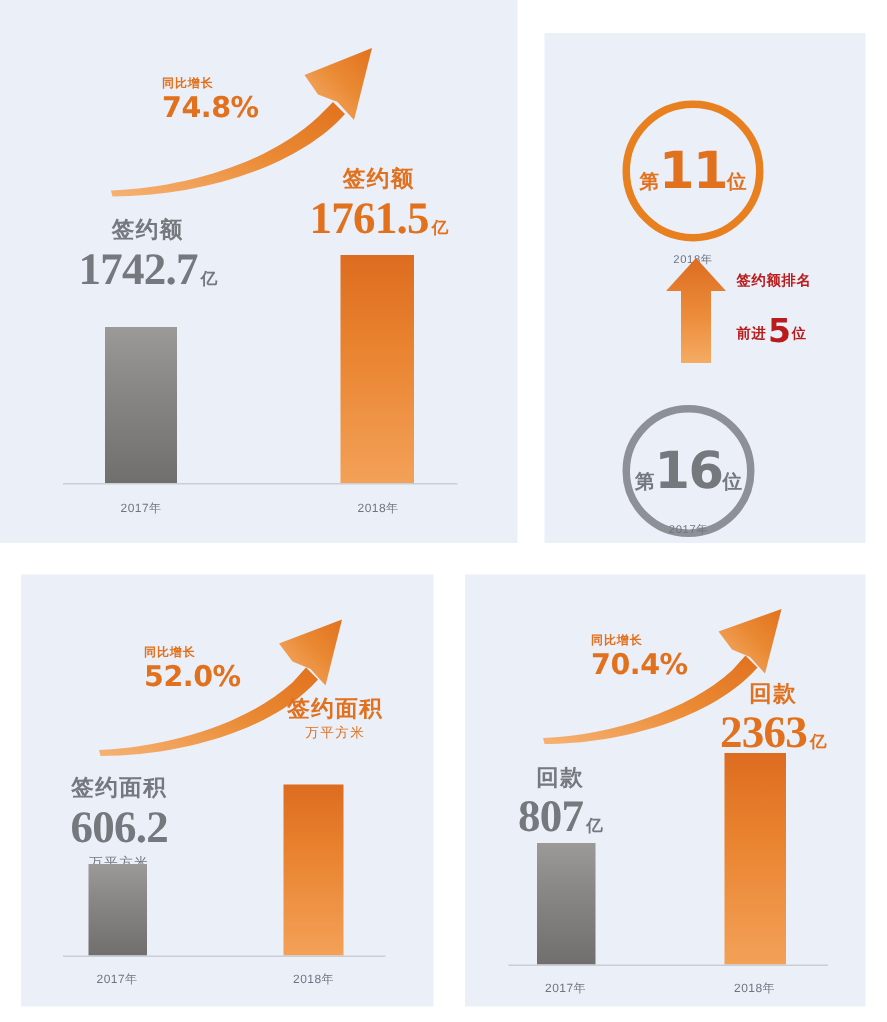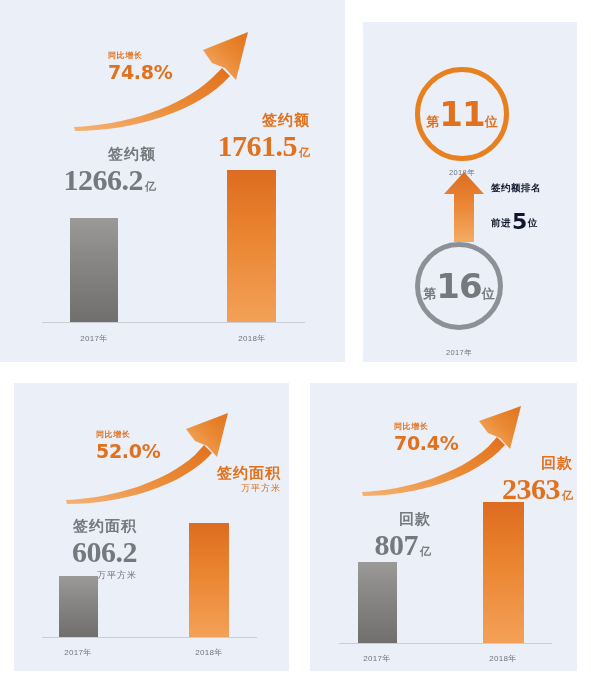--- a/index.html
+++ b/index.html
@@ -49,21 +49,21 @@
     font-size: 8px;
     color: #6f7480;
     letter-spacing: 0.3px;
     text-align: center;
     white-space: nowrap;
   }
 
   
   .callout {
     position: absolute;
-    text-align: right;
+    text-align: center;
     white-space: nowrap;
     line-height: 1;
   }
   .callout .cap {
     display: block;
     font-size: 15px;
     font-weight: bold;
     letter-spacing: 1px;
     margin-bottom: 4px;
   }
@@ -141,21 +141,21 @@
     position: absolute;
     font-size: 7.5px;
     color: #6f7480;
     letter-spacing: 0.4px;
     text-align: center;
     white-space: nowrap;
   }
 
   .rank-note {
     position: absolute;
-    color: #0f172a;
+    color: #b91c1c;
     line-height: 1.25;
     white-space: nowrap;
     text-align: left;
   }
   .rank-note .note-line1 {
     display: block;
     font-size: 9.5px;
     font-weight: bold;
     letter-spacing: 0.5px;
     margin-bottom: 4px;
@@ -194,21 +194,21 @@
     <span class="growth-value">74.8%</span>
   </div>
 
   <div class="callout orange" style="left:195px; top:112px; width:115px;">
     <span class="cap">签约额</span>
     <span class="num">1761.5</span><span class="unit">亿</span>
   </div>
 
   <div class="callout gray" style="left:41px; top:146px; width:115px;">
     <span class="cap">签约额</span>
-    <span class="num">1266.2</span><span class="unit">亿</span>
+    <span class="num">1742.7</span><span class="unit">亿</span>
   </div>
 
   <div class="bar gray" style="left:70px;  top:218px; width:48px; height:104px;"></div>
   <div class="bar orange" style="left:227px; top:170px; width:49px; height:152px;"></div>
 
   <div class="baseline" style="left:42px; top:322px; width:263px;"></div>
 
   <div class="year-label" style="left:54px;  top:333px; width:80px;">2017年</div>
   <div class="year-label" style="left:212px; top:333px; width:80px;">2018年</div>
 </div>
@@ -229,21 +229,21 @@
       </linearGradient>
     </defs>
     <path d="M21,0 L41,22 L31,22 L31,70 L11,70 L11,22 L1,22 Z" fill="url(#g2)"></path>
   </svg>
 
   <div class="rank-note" style="left:128px; top:160px;">
     <span class="note-line1">签约额排名</span>
     <span class="note-line2"><span>前进</span><span class="jump">5</span><span>位</span></span>
   </div>
 
-  <div class="rank-circle gray" style="left:52px; top:220px; width:88px; height:88px;">
+  <div class="rank-circle gray" style="left:52px; top:248px; width:88px; height:88px;">
     <span class="rank-text"><span class="pre">第</span><span class="big">16</span><span class="post">位</span></span>
   </div>
   <div class="rank-year" style="left:56px; top:326px; width:80px;">2017年</div>
 </div>
 
 <div class="panel" id="panel-signed-area">
 
   <svg class="curve-arrow" style="left:48px; top:28px;" width="190" height="96" viewBox="0 0 190 96">
     <defs>
       <linearGradient id="g3" x1="0" y1="1" x2="1" y2="0">

